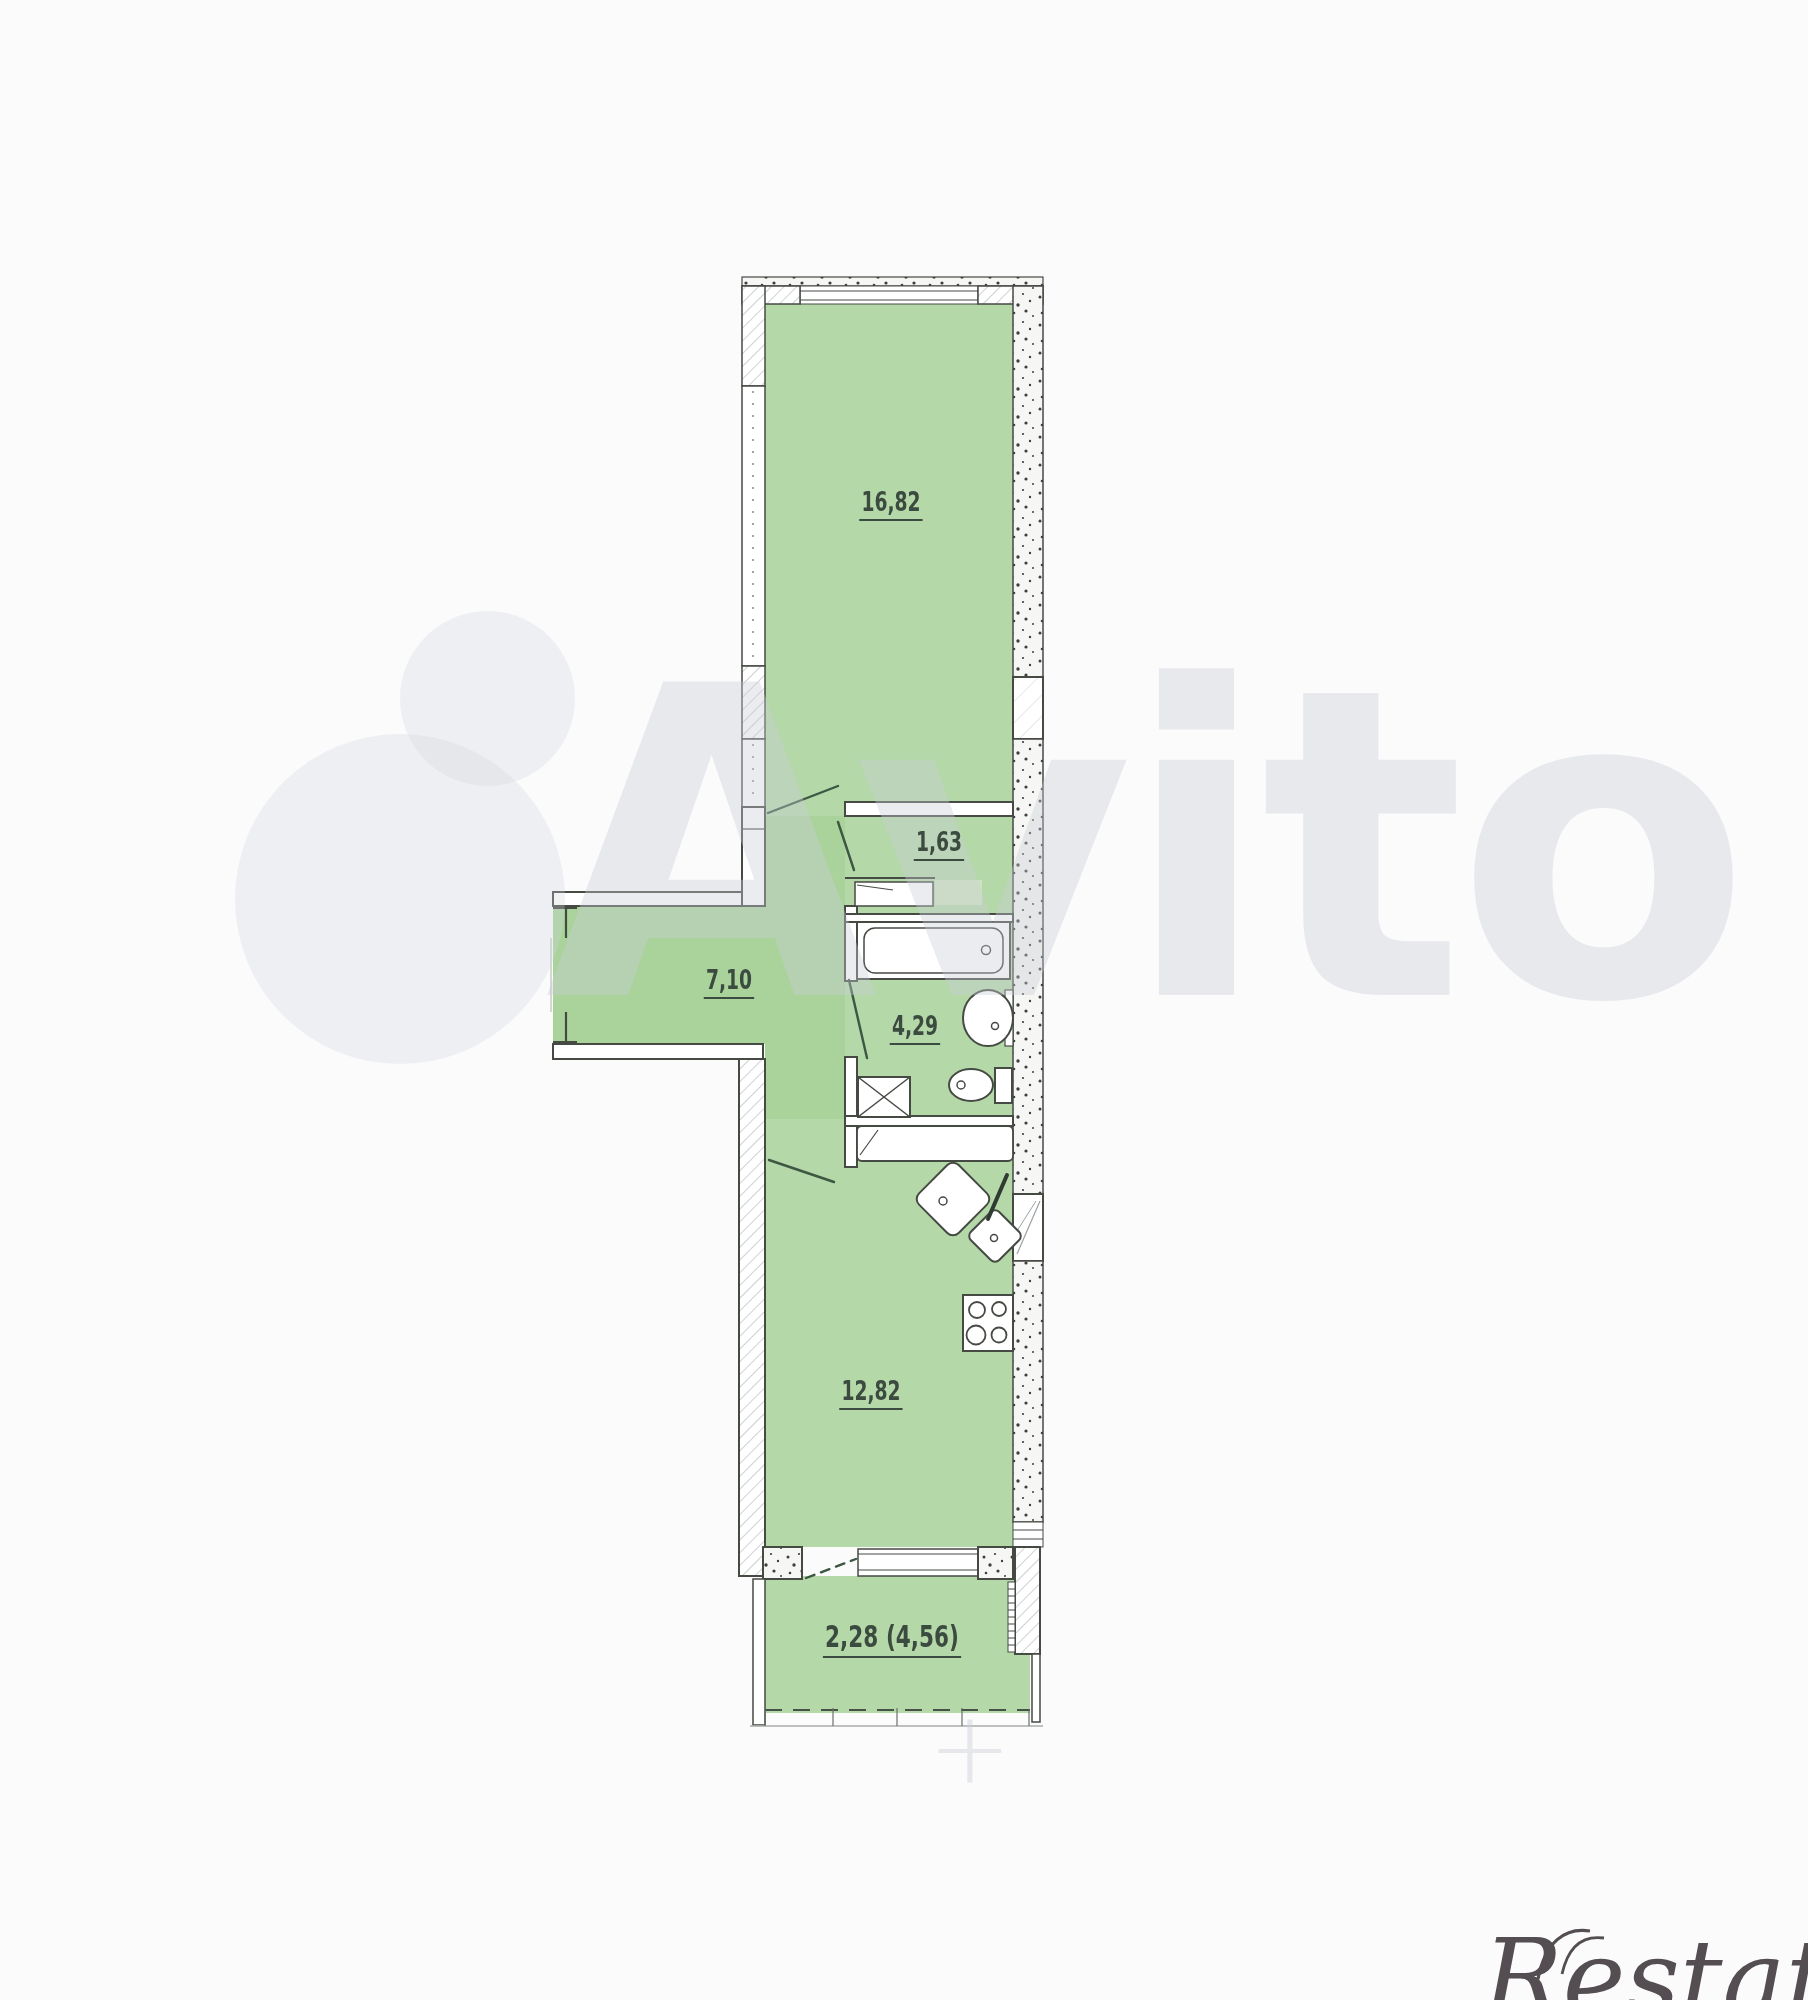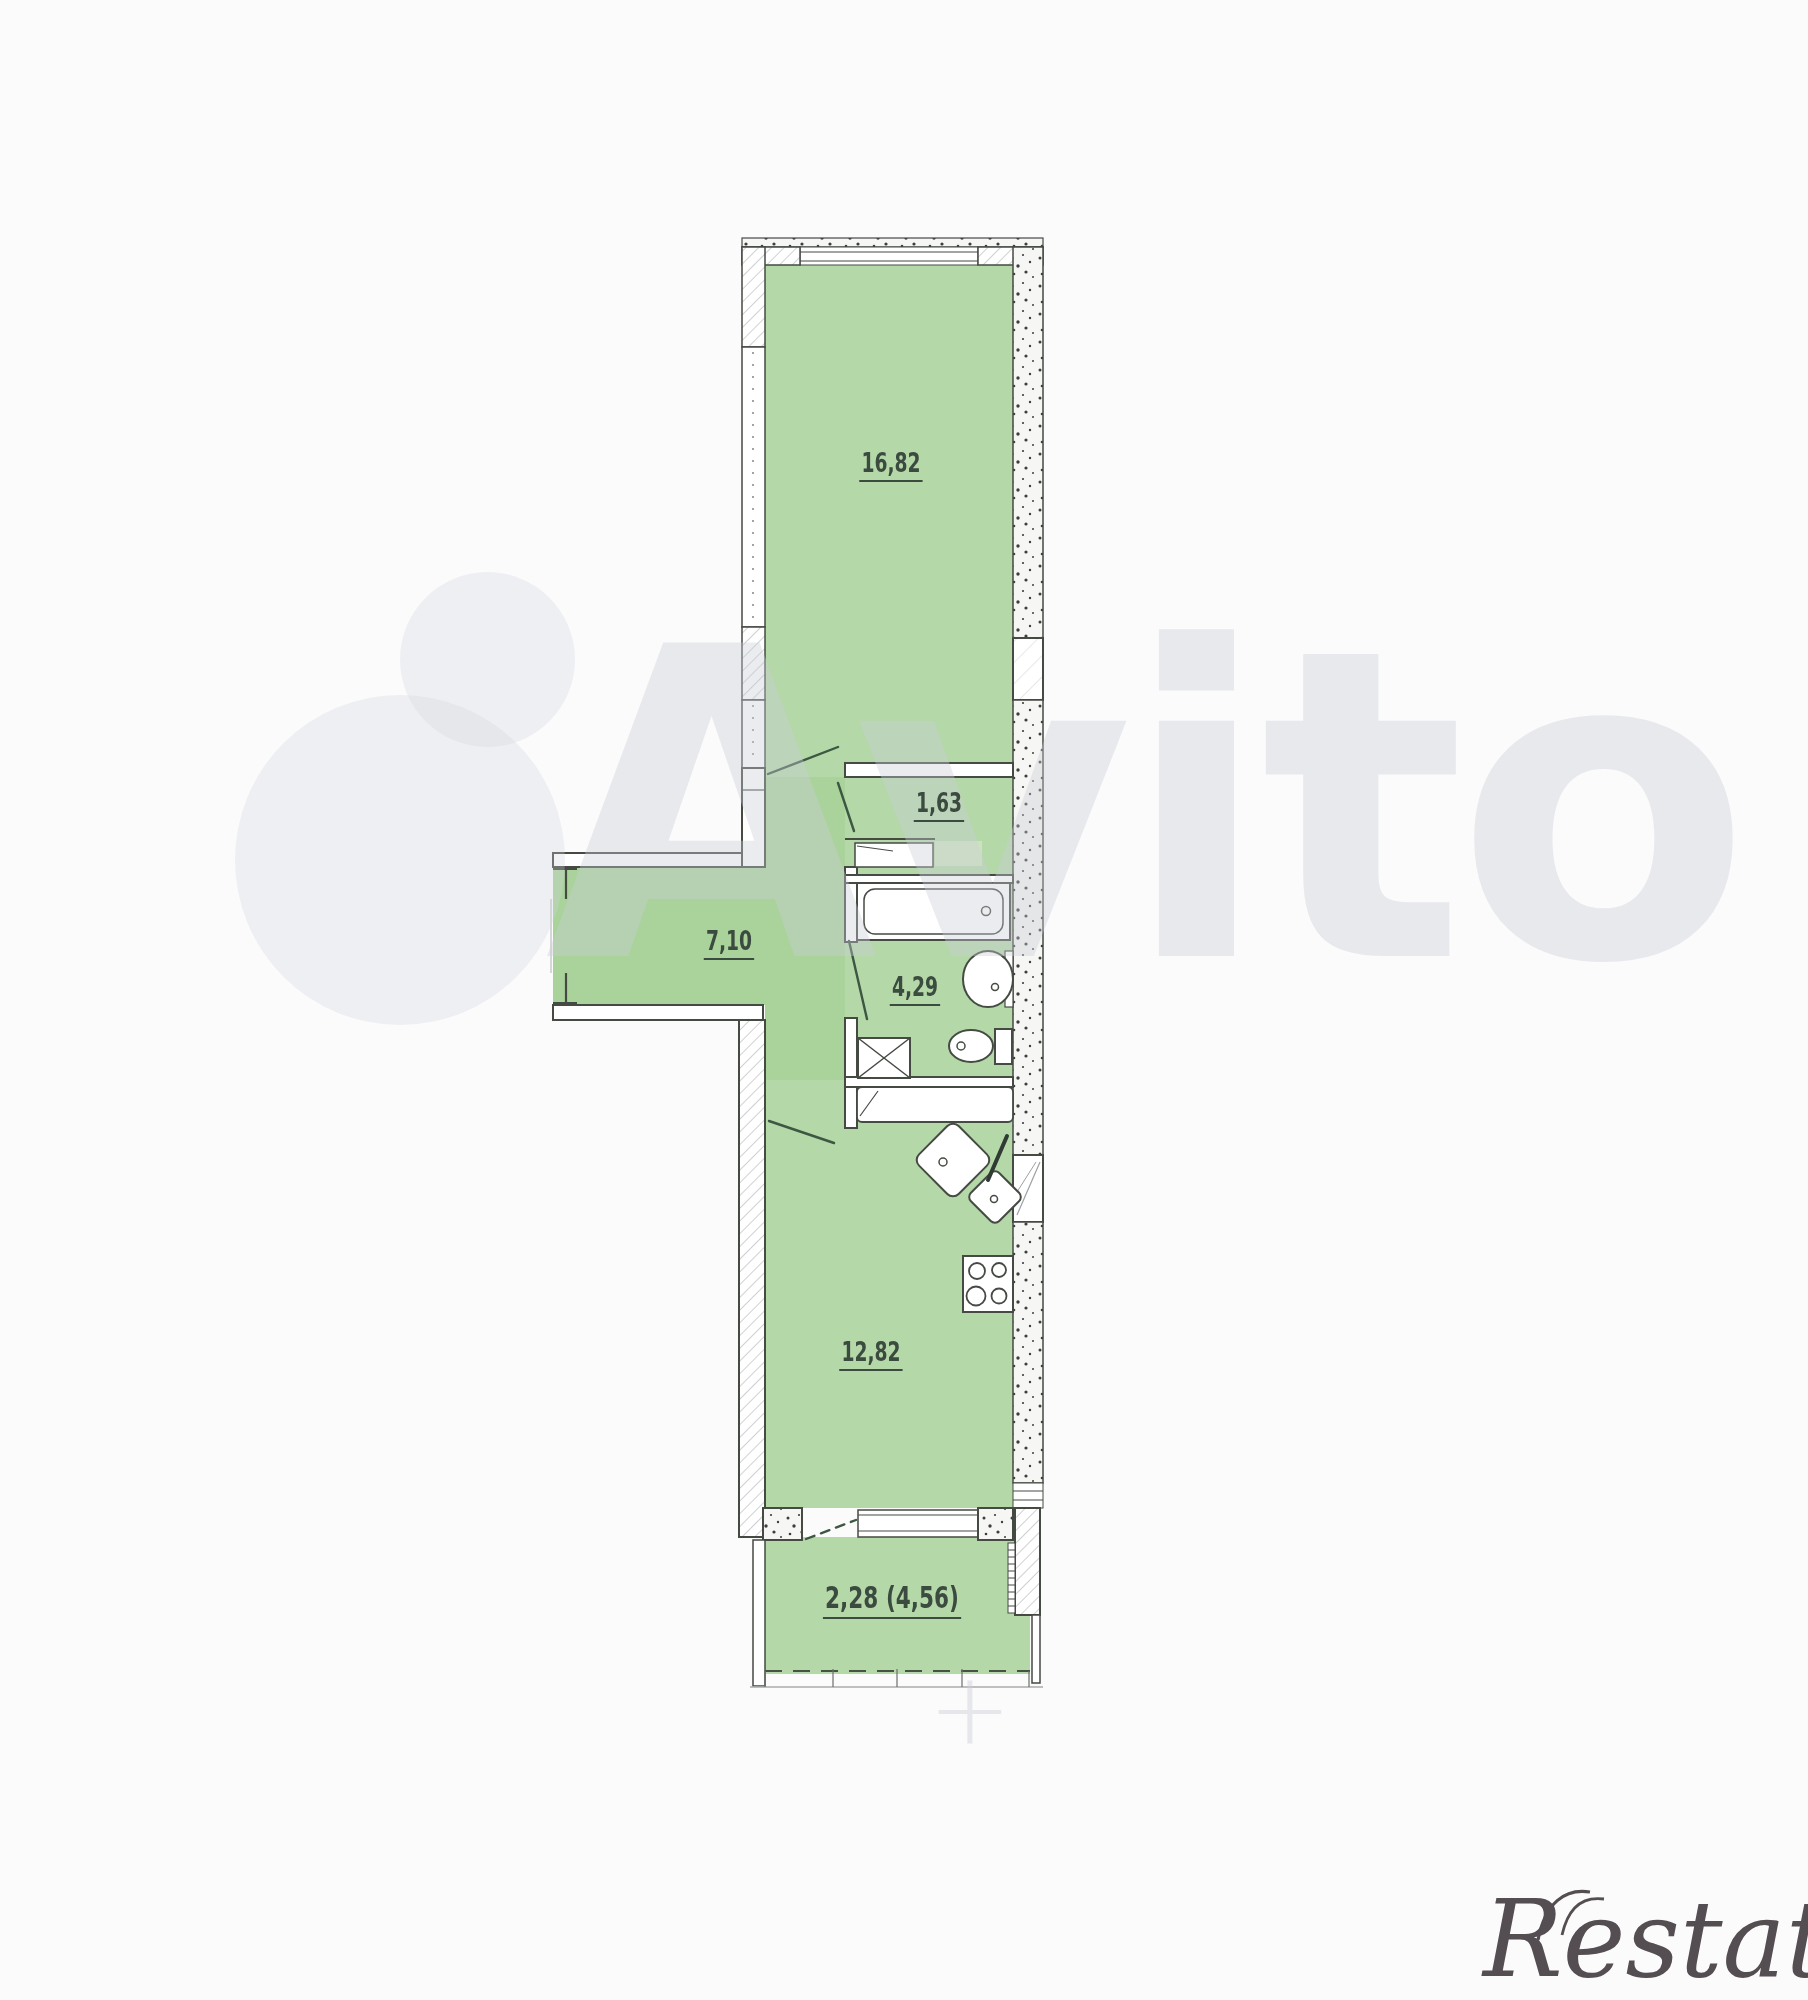--- a/index.html
+++ b/index.html
@@ -1,18 +1,18 @@
 <!DOCTYPE html>
 <html><head>
 <meta charset="utf-8">
 <style>
   html,body{margin:0;padding:0;}
   body{width:1808px;height:2000px;position:relative;background:#fbfbfc;overflow:hidden;
        font-family:"DejaVu Sans",sans-serif;}
-  #stage{position:absolute;inset:0;width:1808px;height:1814px;}
+  #stage{position:absolute;inset:0;width:1808px;height:1814px;margin-top:39px;}
   svg.plan{position:absolute;left:0;top:0;z-index:1;}
   .lbl{position:absolute;z-index:4;color:#3c4b40;font-weight:600;white-space:nowrap;
        transform:translateX(-50%) scaleX(.72);}
   .lbl span{border-bottom:2.5px solid #3c4b40;padding:0 3px 2px 3px;}
   .wm{position:absolute;z-index:3;pointer-events:none;white-space:nowrap;}
   .wm-avito{left:545px;top:592px;font-size:430px;line-height:1;font-weight:600;
             letter-spacing:-10px;color:rgba(203,206,213,0.38);}
   .wm-circle{position:absolute;z-index:3;border-radius:50%;background:rgba(208,211,217,0.30);}
   .wm-c1{left:235px;top:695px;width:330px;height:330px;}
   .wm-c2{left:400px;top:572px;width:175px;height:175px;}

